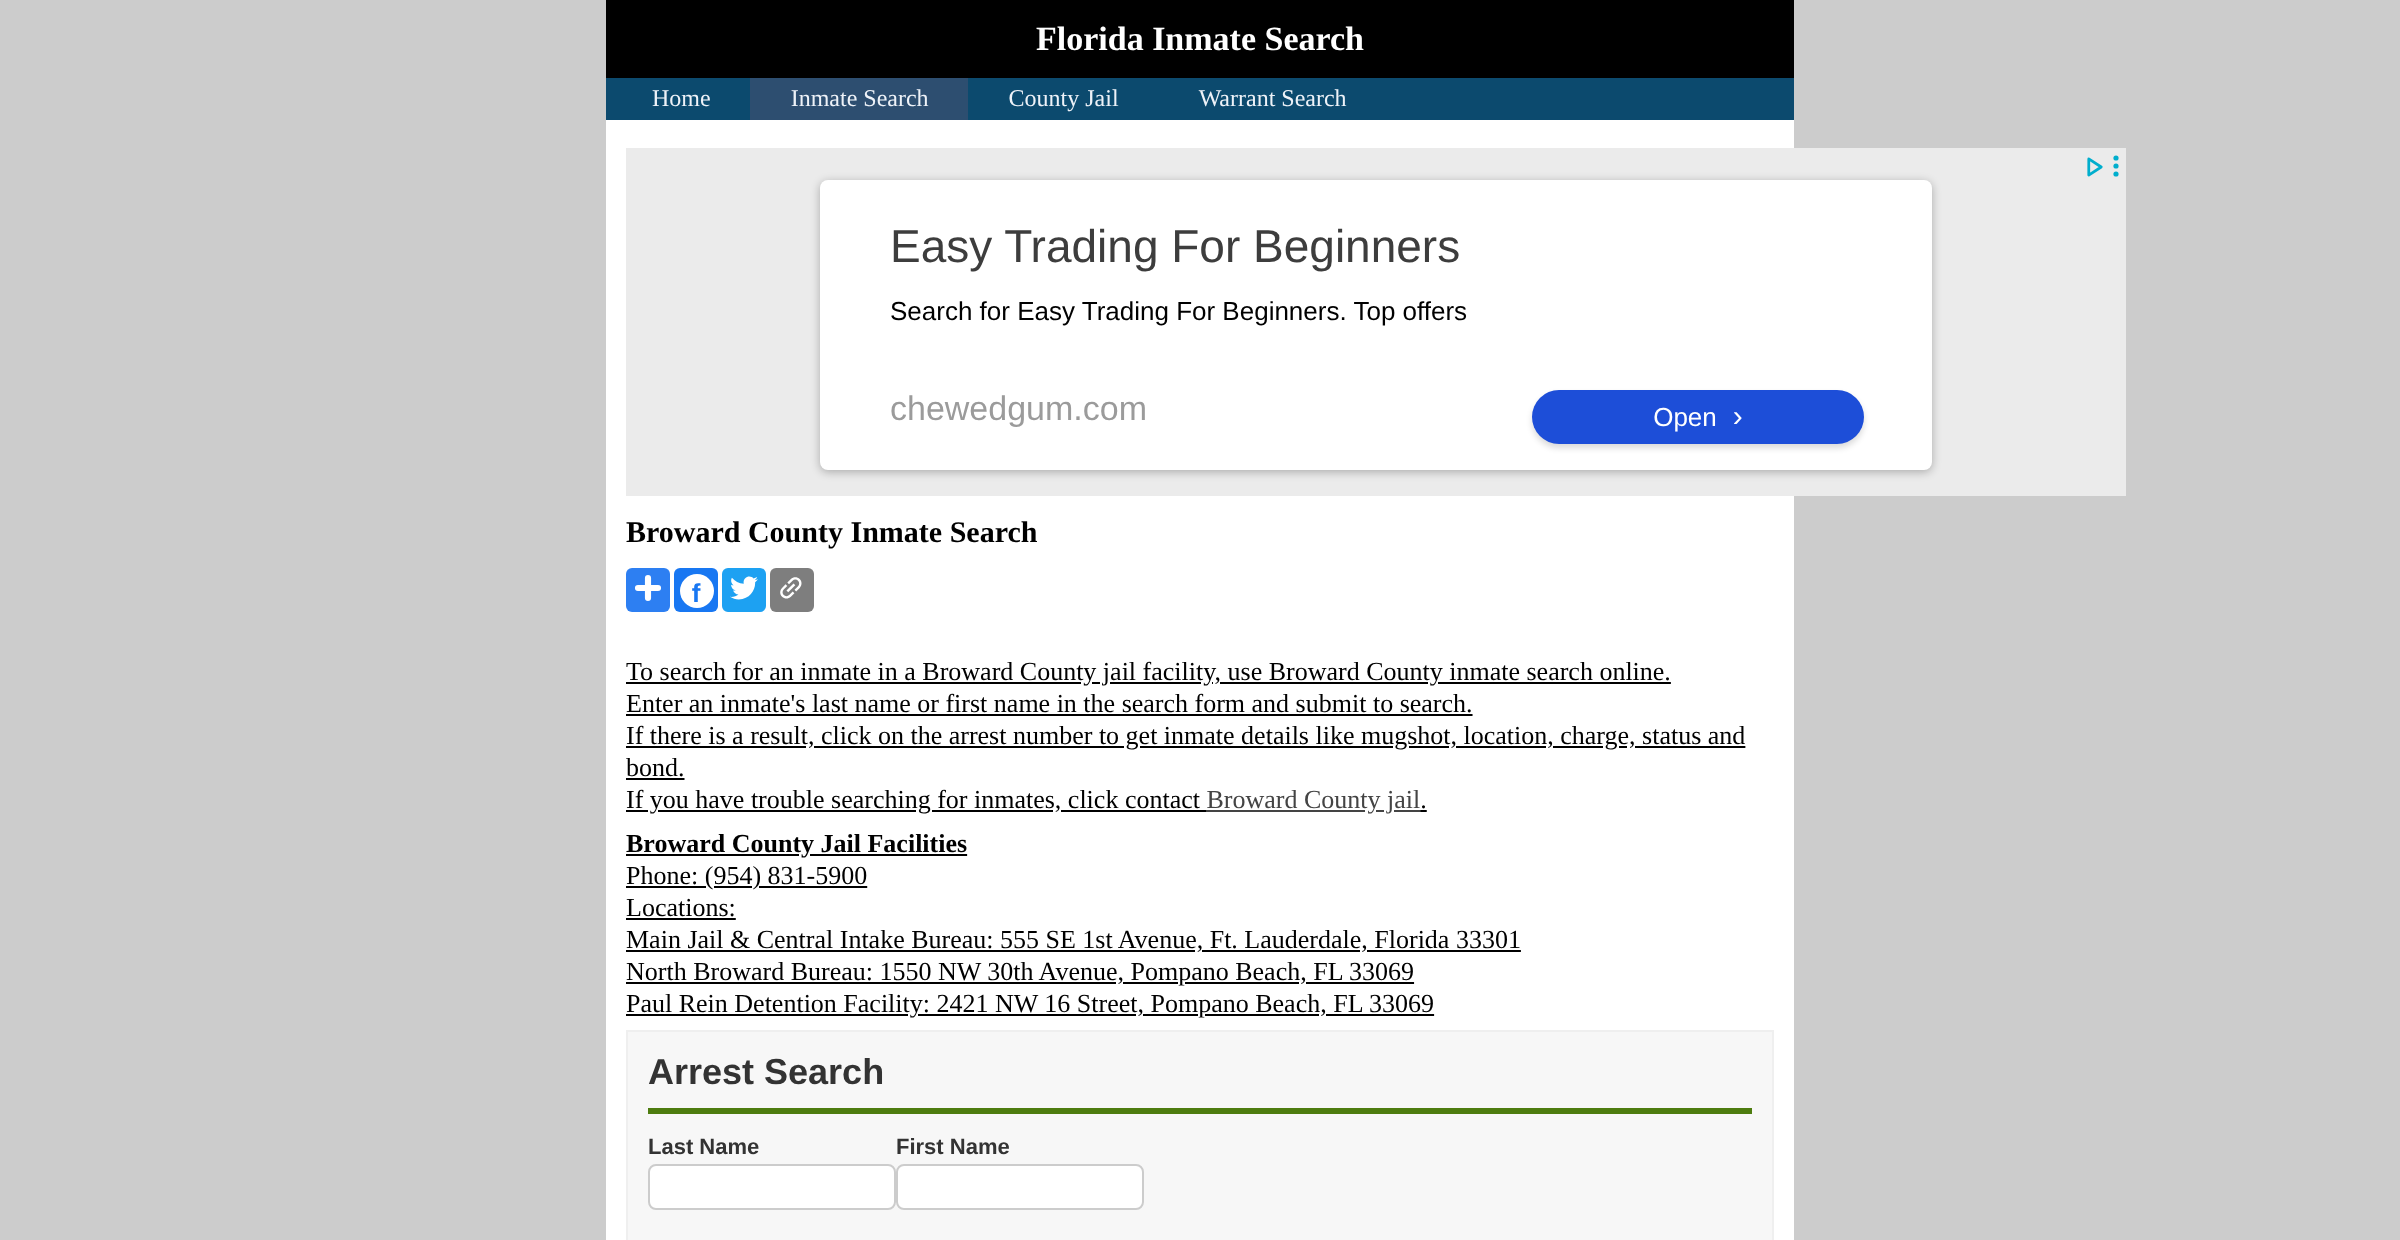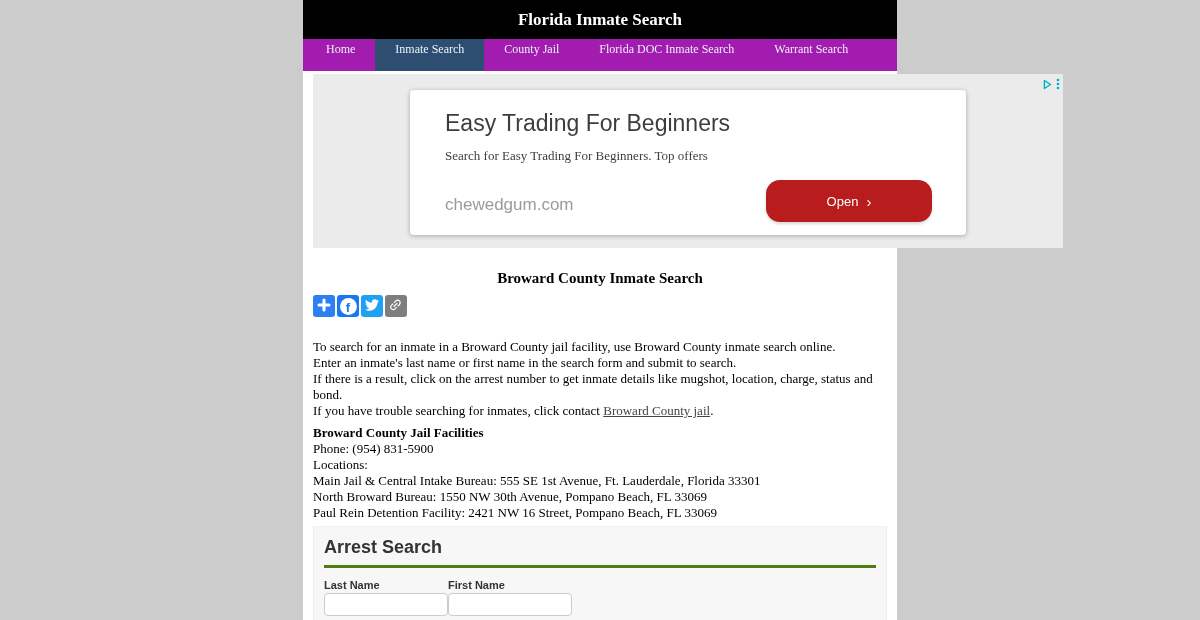--- a/index.html
+++ b/index.html
@@ -29,22 +29,22 @@
     color: #ffffff;
     font-size: 17px;
     font-weight: bold;
     text-align: center;
     line-height: 39px;
     font-family: "Liberation Serif", serif;
   }
 
   
   .main-nav {
-    height: 32px;
-    background: #a21caf;
+    height: 21px;
+    background: #0c4a6e;
     display: flex;
     align-items: stretch;
     padding-left: 3px;
   }
   .main-nav a {
     display: block;
     color: #eef2f8;
     font-size: 12px;
     line-height: 21px;
     padding: 0 20px;
@@ -55,21 +55,20 @@
 
   .article { padding: 0 10px; }
   .ad-spacer { height: 200px; }
 
   
   .page-title {
     font-size: 15px;
     font-weight: bold;
     color: #000;
     line-height: 15px;
-    text-align: center;
   }
 
   
   .share-row { margin-top: 9px; height: 22px; display: flex; }
   .share-btn {
     width: 22px; height: 22px;
     border: none; border-radius: 3px;
     margin-right: 2px;
     display: flex; align-items: center; justify-content: center;
     cursor: pointer; padding: 0;
@@ -84,21 +83,21 @@
     font-family: "Liberation Sans", sans-serif;
     font-weight: bold; font-size: 13px;
     display: flex; align-items: flex-end; justify-content: center;
     overflow: hidden; line-height: 15px;
   }
   .rot-45 { transform: rotate(-45deg); }
 
   
   .intro { margin-top: 22px; }
   .facilities { margin-top: 6px; }
-  .text-line { font-size: 13px; line-height: 16px; color: #000; }
+  .text-line { font-size: 13px; line-height: 16px; color: #000; text-decoration: underline; }
   .text-line.bold { font-weight: bold; }
   .text-line a { color: #444; text-align: center; }
 
   
   .panel {
     margin-top: 5px;
     background: #f7f7f7;
     border: 1px solid #efefef;
     padding: 11px 10px;
     height: 200px;
@@ -148,30 +147,30 @@
     border-radius: 4px;
     box-shadow: 0 1px 5px rgba(0,0,0,0.28);
     cursor: pointer;
   }
   .ad-headline {
     position: absolute; left: 35px; top: 20px;
     font-size: 23px; color: #3d3d3d;
   }
   .ad-subtitle {
     position: absolute; left: 35px; top: 58px;
-    font-size: 13px; color: #404040; font-family: Liberation Serif, serif;
+    font-size: 13px; color: #000000;
   }
   .ad-url {
     position: absolute; left: 35px; bottom: 20px;
     font-size: 17px; color: #9b9b9b;
   }
   .ad-cta {
     position: absolute; right: 34px; bottom: 13px;
-    width: 166px; height: 42px;
-    background: #b91c1c;
+    width: 166px; height: 27px;
+    background: #1d4ed8;
     border: none; border-radius: 14px;
     color: #fff; font-size: 13px;
     font-family: "Liberation Sans", sans-serif;
     display: flex; align-items: center; justify-content: center;
     gap: 8px;
     box-shadow: 0 2px 3px rgba(0,0,0,0.15);
     cursor: pointer;
   }
   .ad-cta .chev { font-size: 15px; line-height: 13px; }
 </style>
@@ -181,21 +180,20 @@
 <div class="content">
 
   <header class="masthead">
     <h1>Florida Inmate Search</h1>
   </header>
 
   <nav class="main-nav">
     <a class="">Home</a>
     <a class="active">Inmate Search</a>
     <a>County Jail</a>
-    <a>Florida DOC Inmate Search</a>
     <a>Warrant Search</a>
   </nav>
 
   <div class="article">
     <div class="ad-spacer"></div>
 
     <h2 class="page-title">Broward County Inmate Search</h2>
 
     <div class="share-row">
       <button class="share-btn share-generic">

